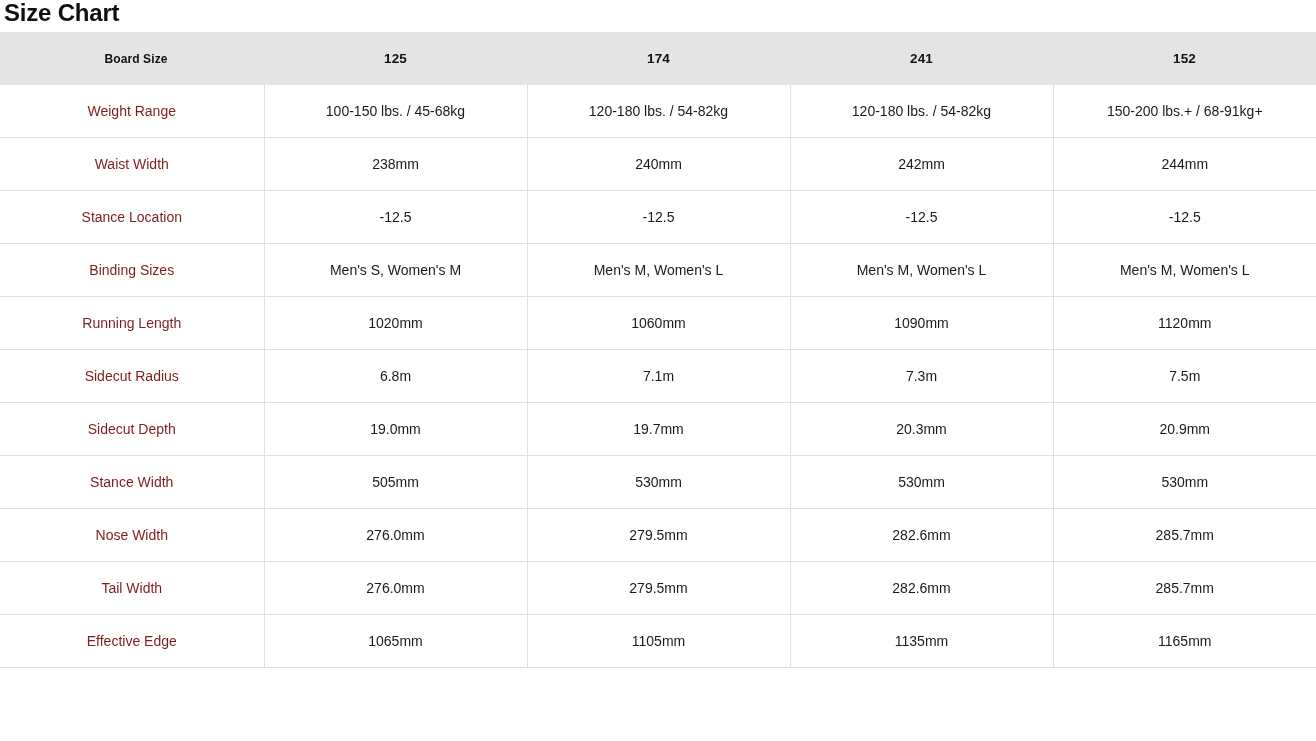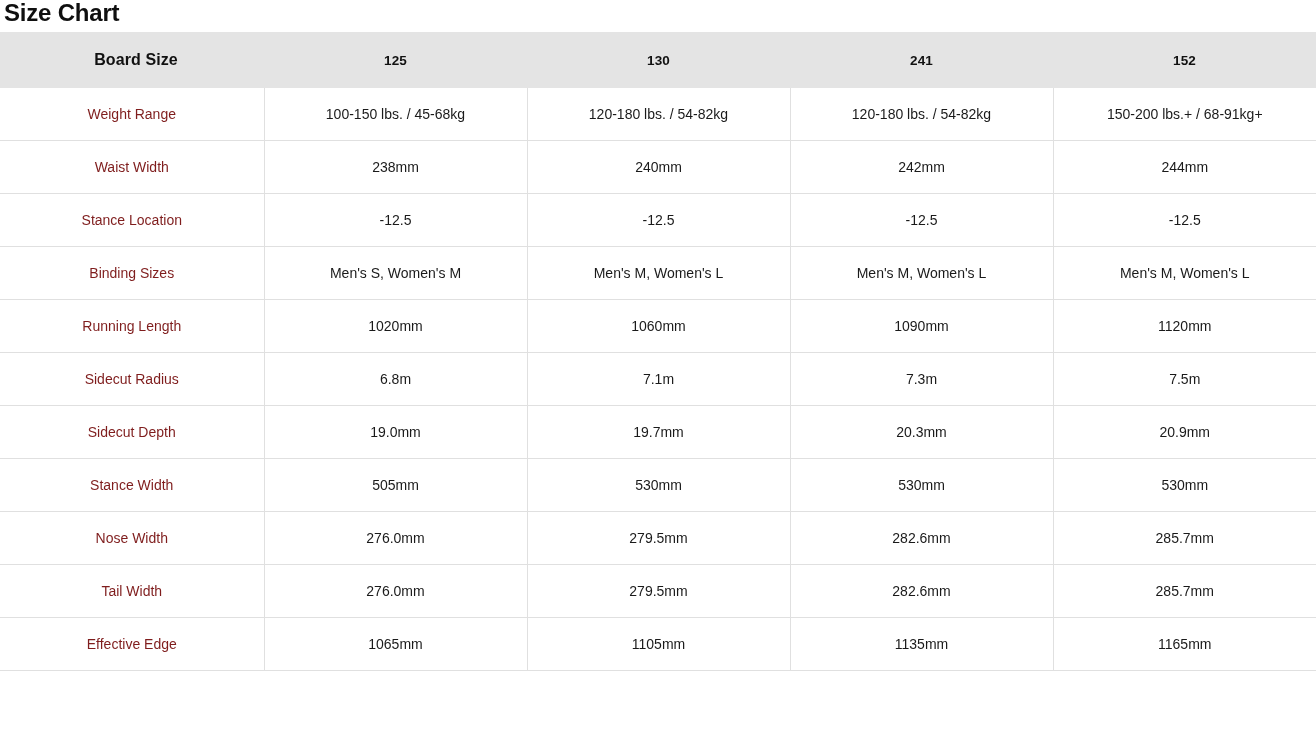--- a/index.html
+++ b/index.html
@@ -44,21 +44,21 @@
     font-weight: bold;
     color: #111111;
     text-align: center;
     padding: 19px 8px;
     border: none;
     height: 28px;
     box-sizing: border-box;
     letter-spacing: 0.1px;
   }
   thead th.label-head {
-    font-size: 16px;
+    font-size: 12px;
     padding-left: 16px;
   }
   tbody td {
     font-size: 14px;
     color: #1a1a1a;
     text-align: center;
     padding: 18px 8px;
     border-bottom: 1px solid #e0e0e0;
     border-right: 1px solid #e0e0e0;
     height: 22px;
@@ -88,21 +88,21 @@
       <col class="label-col">
       <col class="data-col">
       <col class="data-col">
       <col class="data-col">
       <col class="data-col">
     </colgroup>
     <thead>
       <tr class="header-row">
         <th class="label-head">Board Size</th>
         <th>125</th>
-        <th>130</th>
+        <th>174</th>
         <th>241</th>
         <th>152</th>
       </tr>
     </thead>
     <tbody>
       <tr>
         <td class="row-label">Weight Range</td>
         <td>100-150 lbs. / 45-68kg</td>
         <td>120-180 lbs. / 54-82kg</td>
         <td>120-180 lbs. / 54-82kg</td>

